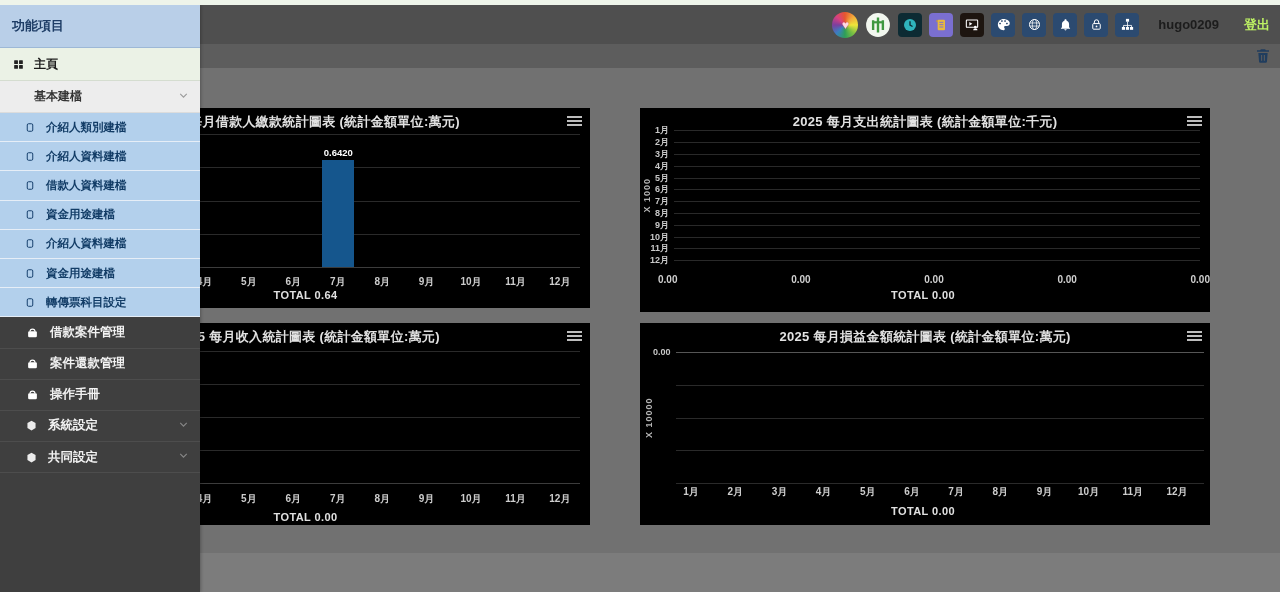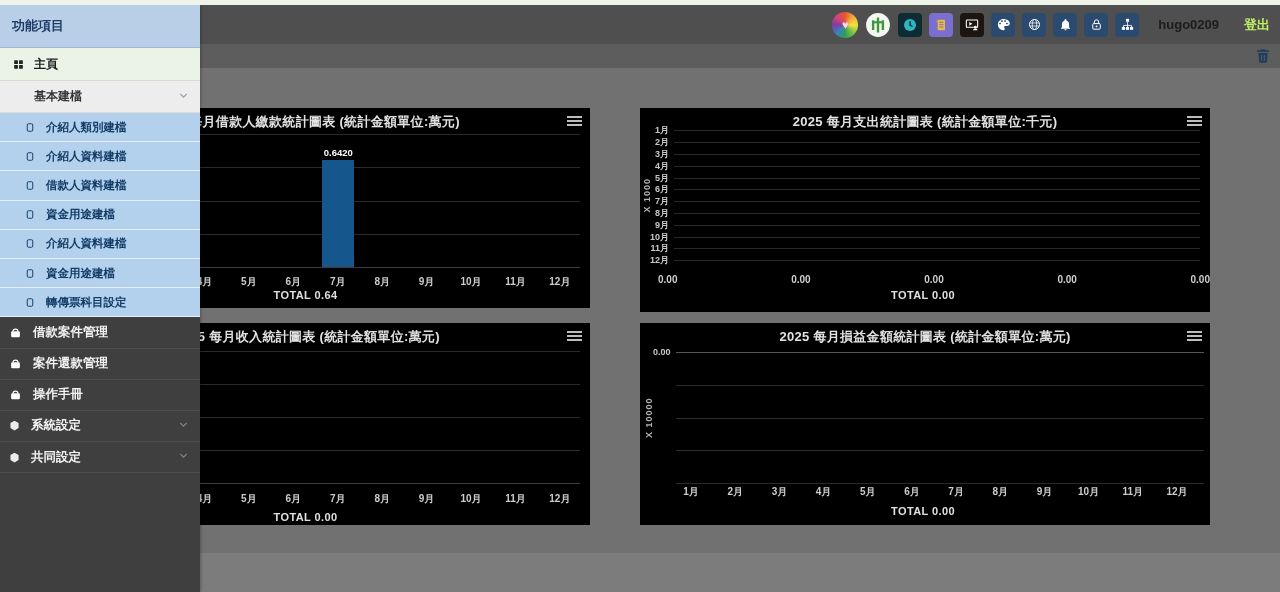--- a/index.html
+++ b/index.html
@@ -24,21 +24,21 @@
 
   
   .sidebar { position:absolute; left:0; top:5px; width:200px; height:587px; z-index:30; display:flex; flex-direction:column; box-shadow:1px 0 3px rgba(0,0,0,.25); }
   .sb-header { height:43px; background:#b9cfe8; color:#1e3d66; font-size:13px; font-weight:bold; display:flex; align-items:center; padding-left:12px; border-bottom:1px solid #9db8d6; }
   .sb-home { height:33px; background:#ebf2e6; color:#1a1a1a; font-size:12px; font-weight:bold; display:flex; align-items:center; padding-left:12px; gap:9px; border-bottom:1px solid #d5ddd0; cursor:pointer; }
   .sb-group { height:32px; background:#ededed; color:#333; font-size:12px; font-weight:bold; display:flex; align-items:center; padding-left:34px; position:relative; border-bottom:1px solid #dcdcdc; cursor:pointer; }
   .sb-group .chev, .sb-dark-item .chev { position:absolute; right:10px; top:50%; transform:translateY(-50%); }
   .sb-sub { flex:0 0 auto; display:flex; flex-direction:column; }
   .sb-sub-item { height:29.2px; background:#b3d0ec; color:#123c66; font-size:11.5px; font-weight:bold; display:flex; align-items:center; padding-left:24px; gap:10px; border-bottom:1px solid #e6eef7; cursor:pointer; }
   .sb-dark { flex:1; display:flex; flex-direction:column; background:#3f3f3f; }
-  .sb-dark-item { height:31.2px; color:#f2f2f2; font-size:12.5px; font-weight:bold; display:flex; align-items:center; padding-left:8px; gap:10px; border-bottom:1px solid #4d4d4d; position:relative; cursor:pointer; }
+  .sb-dark-item { height:31.2px; color:#f2f2f2; font-size:12.5px; font-weight:bold; display:flex; align-items:center; padding-left:25px; gap:10px; border-bottom:1px solid #4d4d4d; position:relative; cursor:pointer; }
 
   
   .chart-box { position:absolute; background:#000; z-index:5; }
   .chart-title { position:absolute; left:0; right:0; top:5px; text-align:center; color:#e2e2e2; font-size:13px; font-weight:bold; letter-spacing:.3px; }
   .chart-menu { position:absolute; right:8px; top:8px; width:15px; cursor:pointer; }
   .chart-menu i { display:block; height:2px; background:#bdbdbd; margin-bottom:2px; }
   .gridline { position:absolute; height:1px; background:#2a2a2a; }
   .gridline.bright { background:#565656; }
   .plot-axis { position:absolute; height:1px; background:#3c3c3c; }
   .slot-row { position:absolute; display:flex; }

